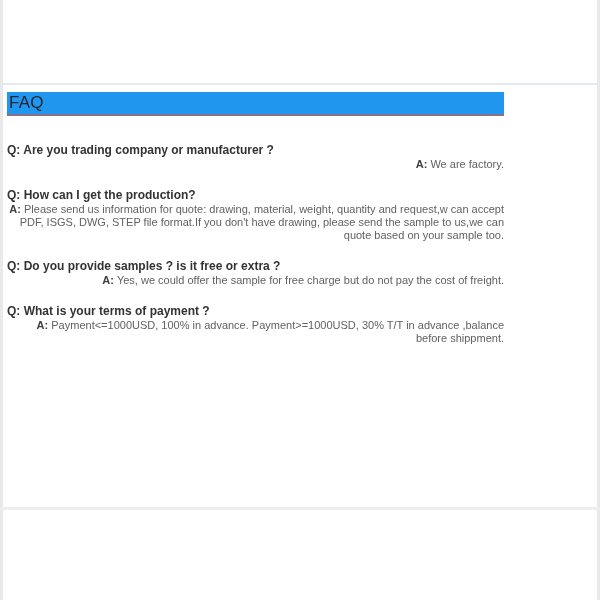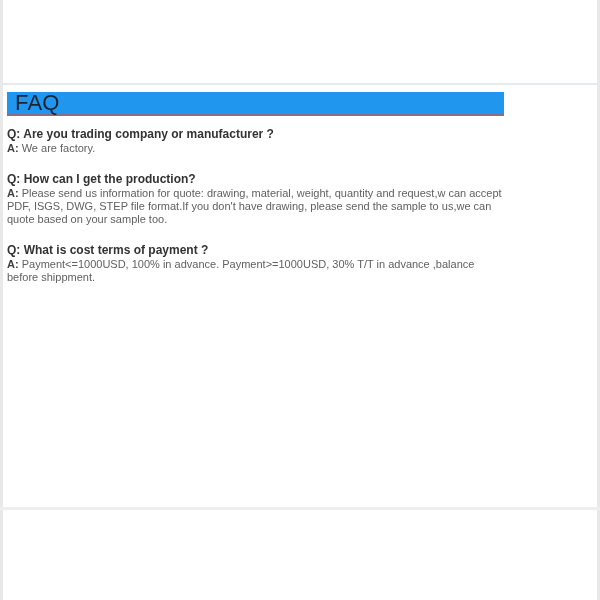--- a/index.html
+++ b/index.html
@@ -44,44 +44,45 @@
     top: 92px;
     width: 497px;
   }
   .faq-header {
     box-sizing: border-box;
     width: 497px;
     height: 24px;
     background: #2196ee;
     border-bottom: 2px solid #8d6d83;
     color: #1a2433;
-    font-size: 22px;
+    font-size: 17px;
     line-height: 22px;
-    padding-left: 8px;
+    padding-left: 2px;
     letter-spacing: 0.2px;
   }
   .faq-list {
-    margin-top: 11px;
+    margin-top: 27px;
     width: 497px;
   }
   .faq-item {
     margin-bottom: 17px;
   }
   .faq-question {
     font-weight: bold;
     font-size: 12px;
     line-height: 14px;
     color: #333333;
     margin: 0 0 1px 0;
   }
   .faq-answer {
     font-size: 11px;
     line-height: 13px;
     color: #616161;
     margin: 0;
+    text-align: right;
   }
   .faq-answer .answer-prefix {
     font-weight: bold;
     color: #3f3f3f;
   }
 </style>
 </head>
 <body>
 
 <div class="page-edge left"></div>
@@ -98,23 +99,27 @@
   </div>
 
   <div class="faq-item">
     <div class="faq-question">Q: How can I get the production?</div>
     <div class="faq-answer"><span class="answer-prefix">A: </span><span class="answer-text">Please send us information for quote: drawing, material, weight, quantity and request,w can accept PDF, ISGS, DWG, STEP file format.If you don't have drawing, please send the sample to us,we can quote based on your sample too.</span></div>
   </div>
 
   <div class="faq-item">
   </div>
 
+  <div class="faq-item">
+    <div class="faq-question">Q: Do you provide samples ? is it free or extra ?</div>
+    <div class="faq-answer"><span class="answer-prefix">A: </span><span class="answer-text">Yes, we could offer the sample for free charge but do not pay the cost of freight.</span></div>
+  </div>
 
   <div class="faq-item">
   </div>
 
 
   <div class="faq-item">
-    <div class="faq-question">Q: What is cost terms of payment ?</div>
+    <div class="faq-question">Q: What is your terms of payment ?</div>
     <div class="faq-answer"><span class="answer-prefix">A: </span><span class="answer-text">Payment&lt;=1000USD, 100% in advance. Payment&gt;=1000USD, 30% T/T in advance ,balance before shippment.</span></div>
   </div>
 </div>
 </div>
 
 </body></html>

